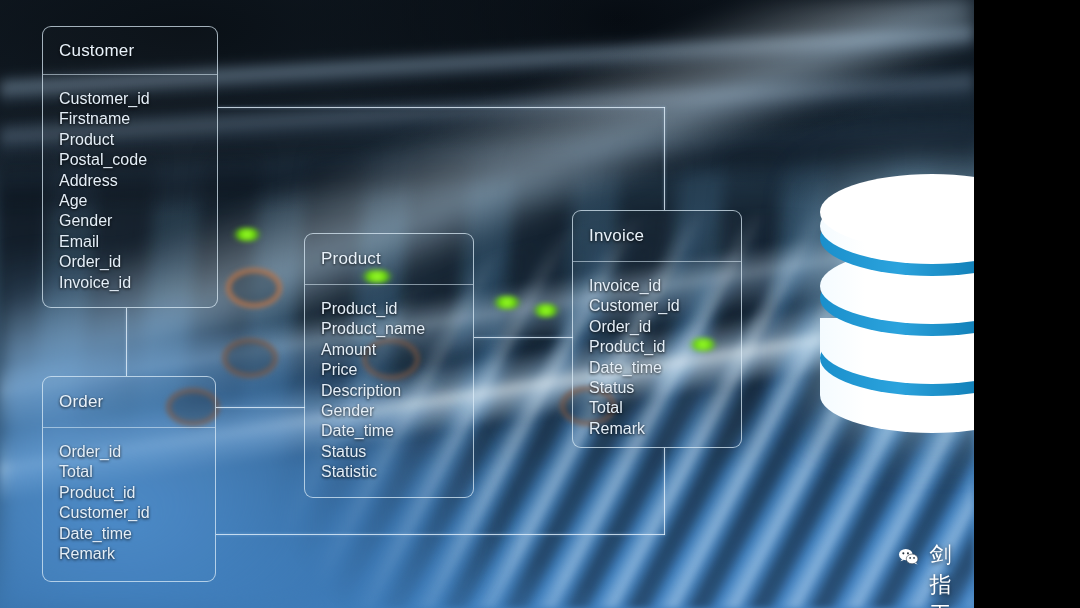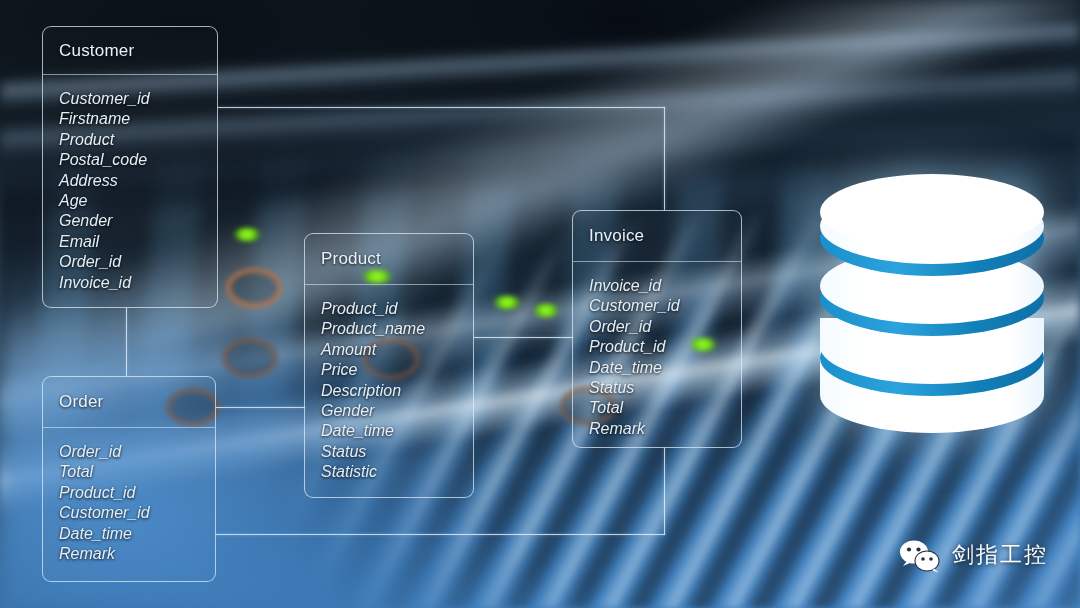--- a/index.html
+++ b/index.html
@@ -3,21 +3,21 @@
 <meta charset="utf-8">
 <title>ER Diagram</title>
 <style>
   html, body {
     margin: 0;
     padding: 0;
     background: #000;
   }
   #stage {
     position: relative;
-    width: 1080px;
+    width: 974px;
     height: 608px;
     overflow: hidden;
     font-family: "Liberation Sans", sans-serif;
     background: #4c1d95;
   }
 
   
   .bg-layer {
     position: absolute;
     inset: 0;
@@ -137,21 +137,20 @@
   }
   .entity-fields {
     padding: 14px 0 10px 16px;
   }
   .field {
     color: #e4eef7;
     font-size: 16px;
     line-height: 20.4px;
     white-space: nowrap;
     text-shadow: 0 1px 3px rgba(0,0,0,0.9);
-    font-style: italic;
   }
 
   
   .conn {
     position: absolute;
     background: rgba(226,240,252,0.82);
     box-shadow: 0 0 3px rgba(180,215,245,0.55);
   }
   .conn.h { height: 1px; }
   .conn.v { width: 1px; }

